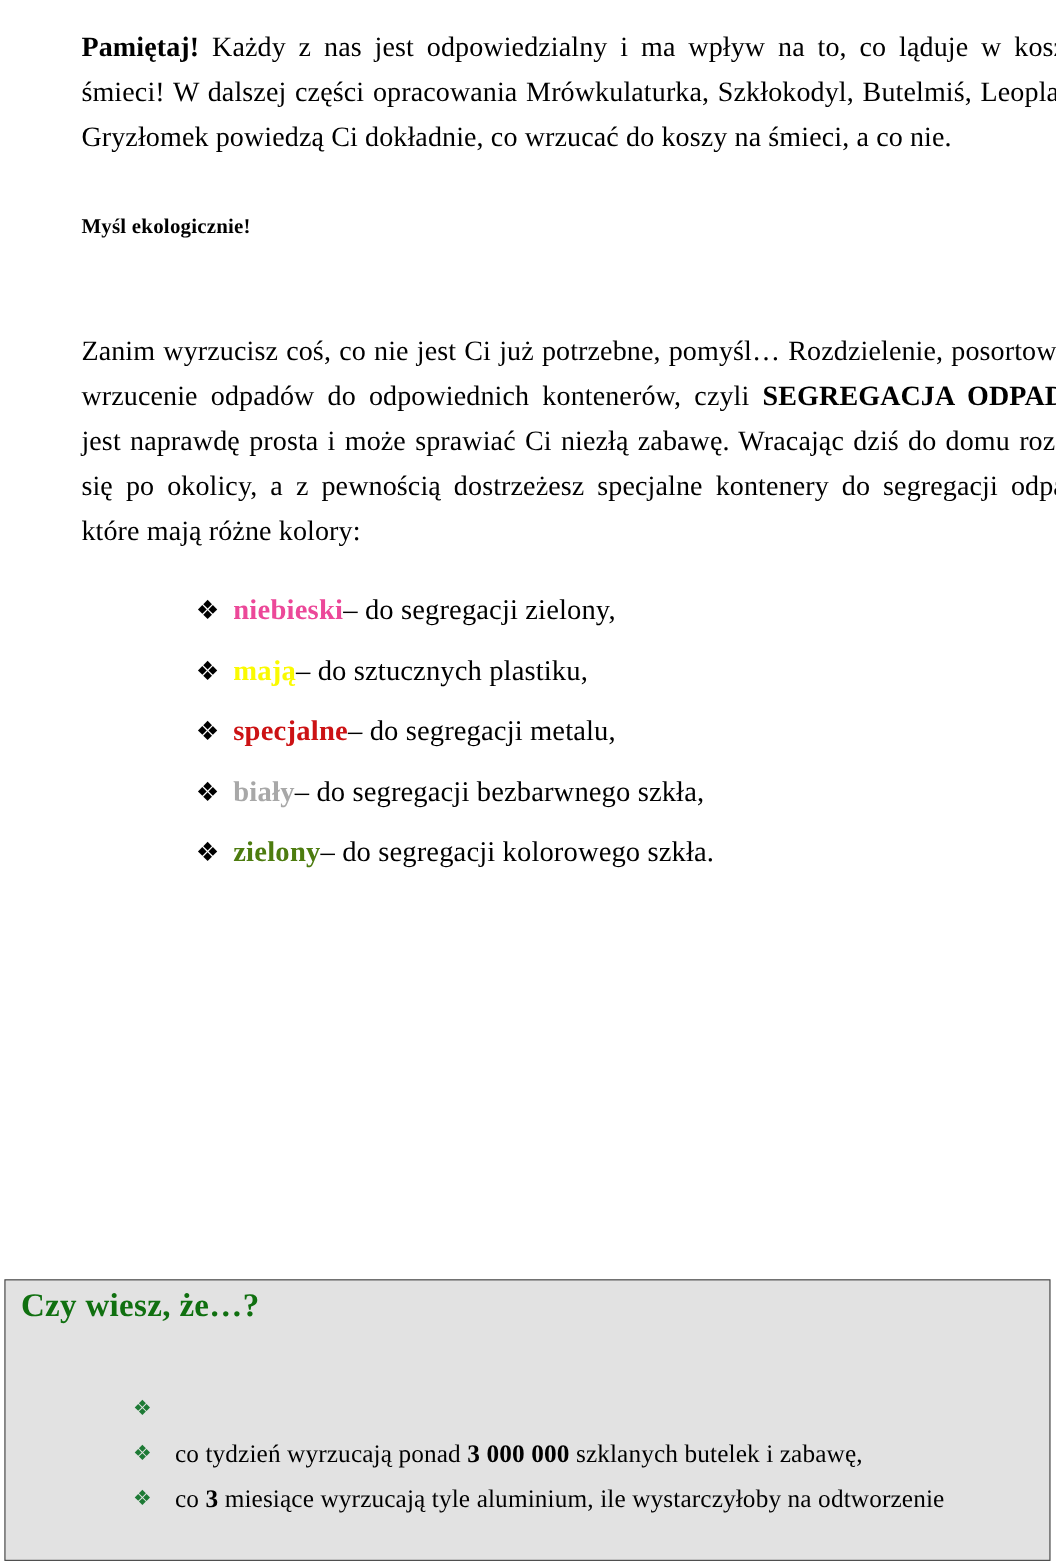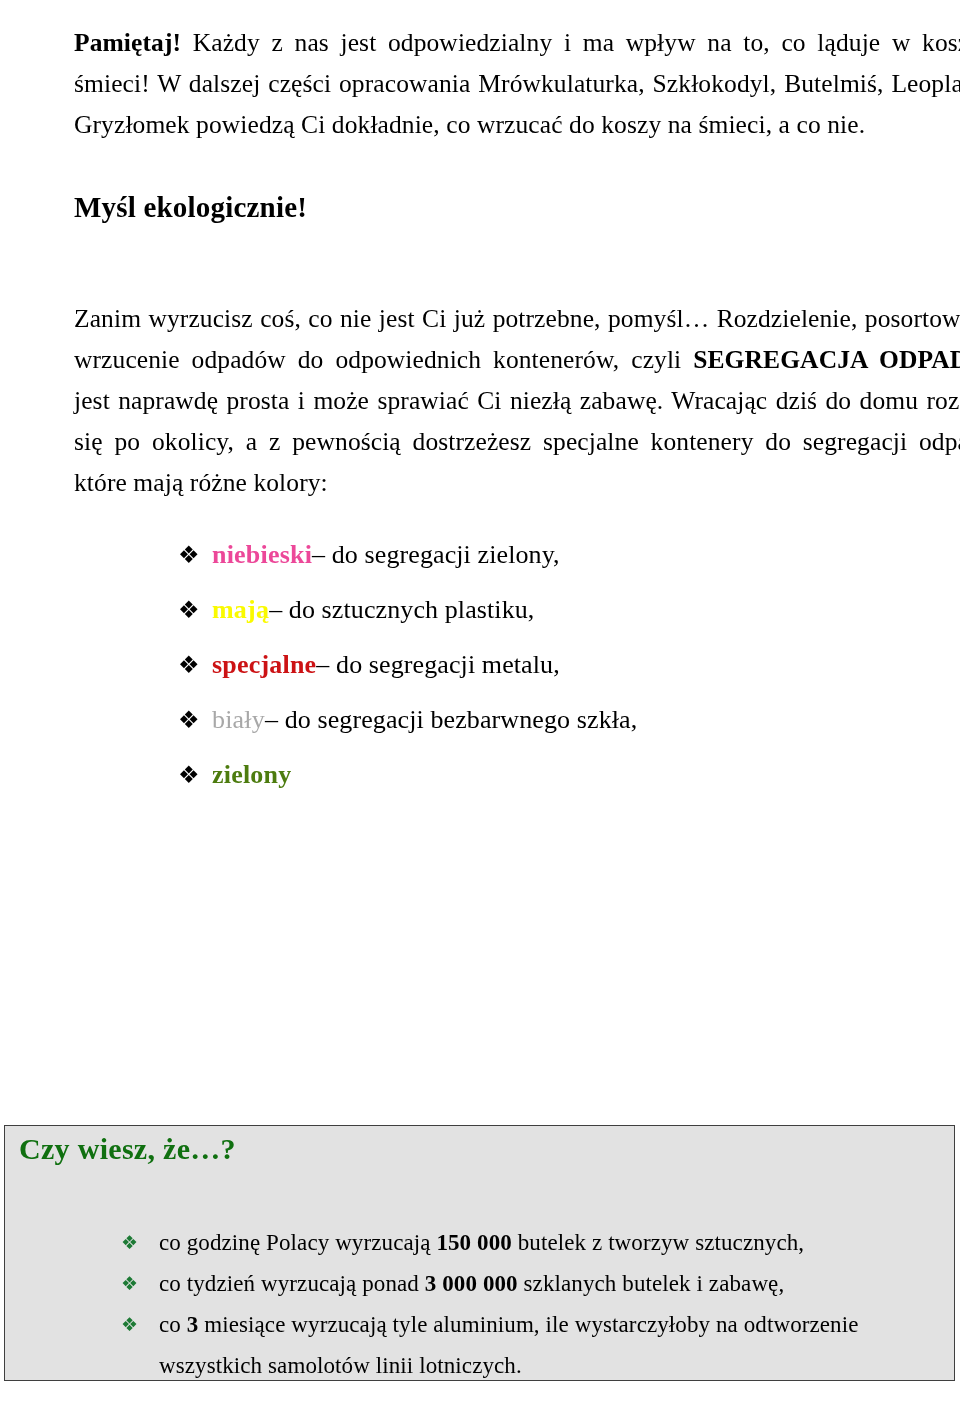--- a/index.html
+++ b/index.html
@@ -35,21 +35,21 @@
     letter-spacing: 0.1px;
   }
   .indent { padding-left: 66px; }
 
   b, .b { font-weight: bold; }
 
   
   .subhead {
     position: absolute;
     left: 74px;
-    font-size: 29px;
+    font-size: 19px;
     font-weight: bold;
     line-height: 34px;
     letter-spacing: 0.2px;
   }
 
   
   .color-list {
     position: absolute;
     left: 150px;
     width: 700px;
@@ -66,35 +66,35 @@
     width: 34px;
     flex: 0 0 34px;
     font-size: 24px;
     color: #000000;
     line-height: 55px;
   }
   .color-list .kw {
     font-weight: bold;
     letter-spacing: 0.2px;
   }
-  .color-list .kw.plain { font-weight: normal; }
+  .color-list .kw.plain { font-weight: bold; }
   .color-list .rest { letter-spacing: 0.1px; }
 
   
   .row-0 { margin-left: 28px; }
   .row-1 { margin-left: 28px; }
   .row-2 { margin-left: 28px; }
   .row-3 { margin-left: 28px; }
   .row-4 { margin-left: 28px; }
 
   
   .fact-box {
     position: absolute;
     left: 4px;
-    top: 1125px;
+    top: 1163px;
     width: 951px;
     height: 256px;
     box-sizing: border-box;
     background: #e2e2e2;
     border: 1px solid #3f3f3f;
   }
   .fact-title {
     position: absolute;
     left: 14px;
     top: 6px;
@@ -167,39 +167,39 @@
 
     <div class="row row-3">
       <span class="bullet">❖</span>
       <span class="kw plain" id="kw3" style="color: rgb(168, 168, 168);">biały</span>
       <span class="rest"> – do segregacji bezbarwnego szkła,</span>
     </div>
 
     <div class="row row-4">
       <span class="bullet">❖</span>
       <span class="kw" id="kw4" style="color: #4d7c0f;">zielony</span>
+      <span class="rest"> – do segregacji kolorowego szkła.</span>
     </div>
   </div>
 
   <div class="fact-box" style="background: rgb(226, 226, 226); border-color: rgb(63, 63, 63);">
     <div class="fact-title" style="color: rgb(16, 112, 16);">Czy wiesz, że…?</div>
 
     <div class="fact-list">
 
       <div class="frow">
         <span class="fbullet" style="color: rgb(29, 122, 53);">❖</span>
-        <span class="ftext"><span>co godzinę Polacy wyrzucają </span><b>150 000</b><span> butelek z tworzyw sztucznych,</span></span>
       </div>
 
       <div class="frow">
         <span class="fbullet" style="color: rgb(29, 122, 53);">❖</span>
         <span class="ftext"><span>co tydzień wyrzucają ponad </span><b>3 000 000</b><span> szklanych butelek i zabawę,</span></span>
       </div>
 
       <div class="frow">
         <span class="fbullet" style="color: rgb(29, 122, 53);">❖</span>
-        <span class="ftext"><span>co </span><b>3</b><span> miesiące wyrzucają tyle aluminium, ile wystarczyłoby na odtworzenie</span><span class="cont">wszystkich samolotów linii lotniczych.</span></span>
+        <span class="ftext"><span>co </span><b>3</b><span> miesiące wyrzucają tyle aluminium, ile wystarczyłoby na odtworzenie</span></span>
       </div>
 
     </div>
   </div>
 
 </div>
 
 </body></html>

